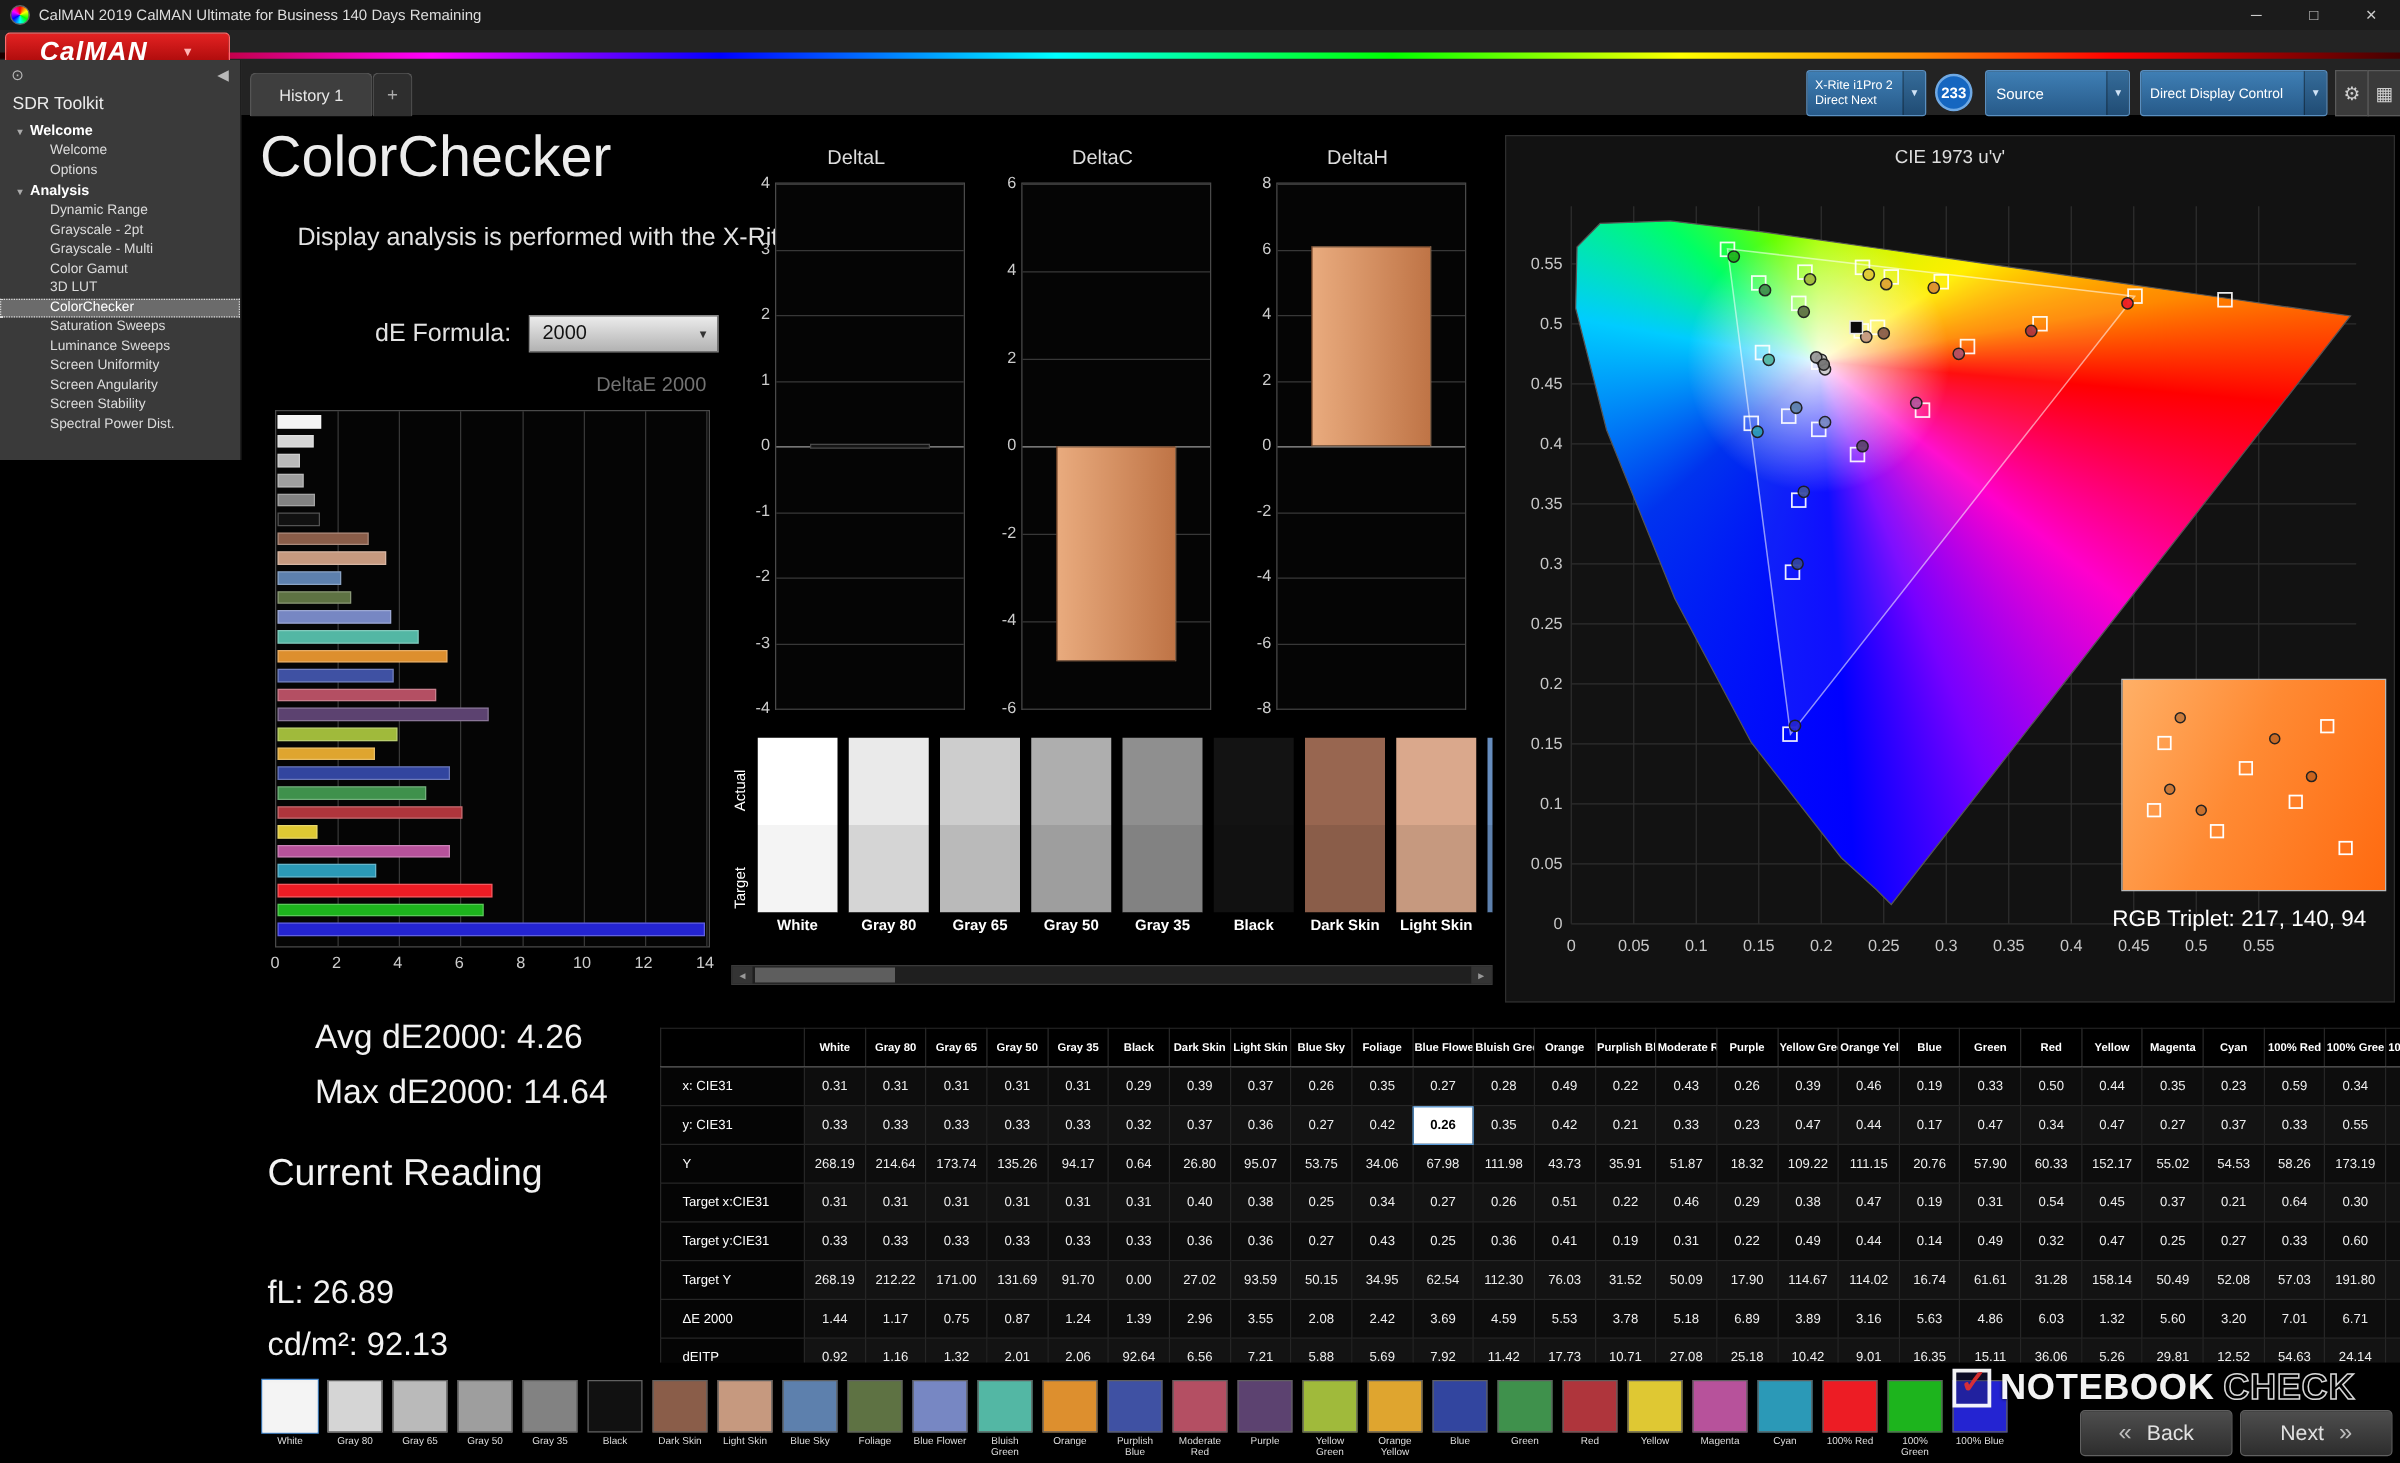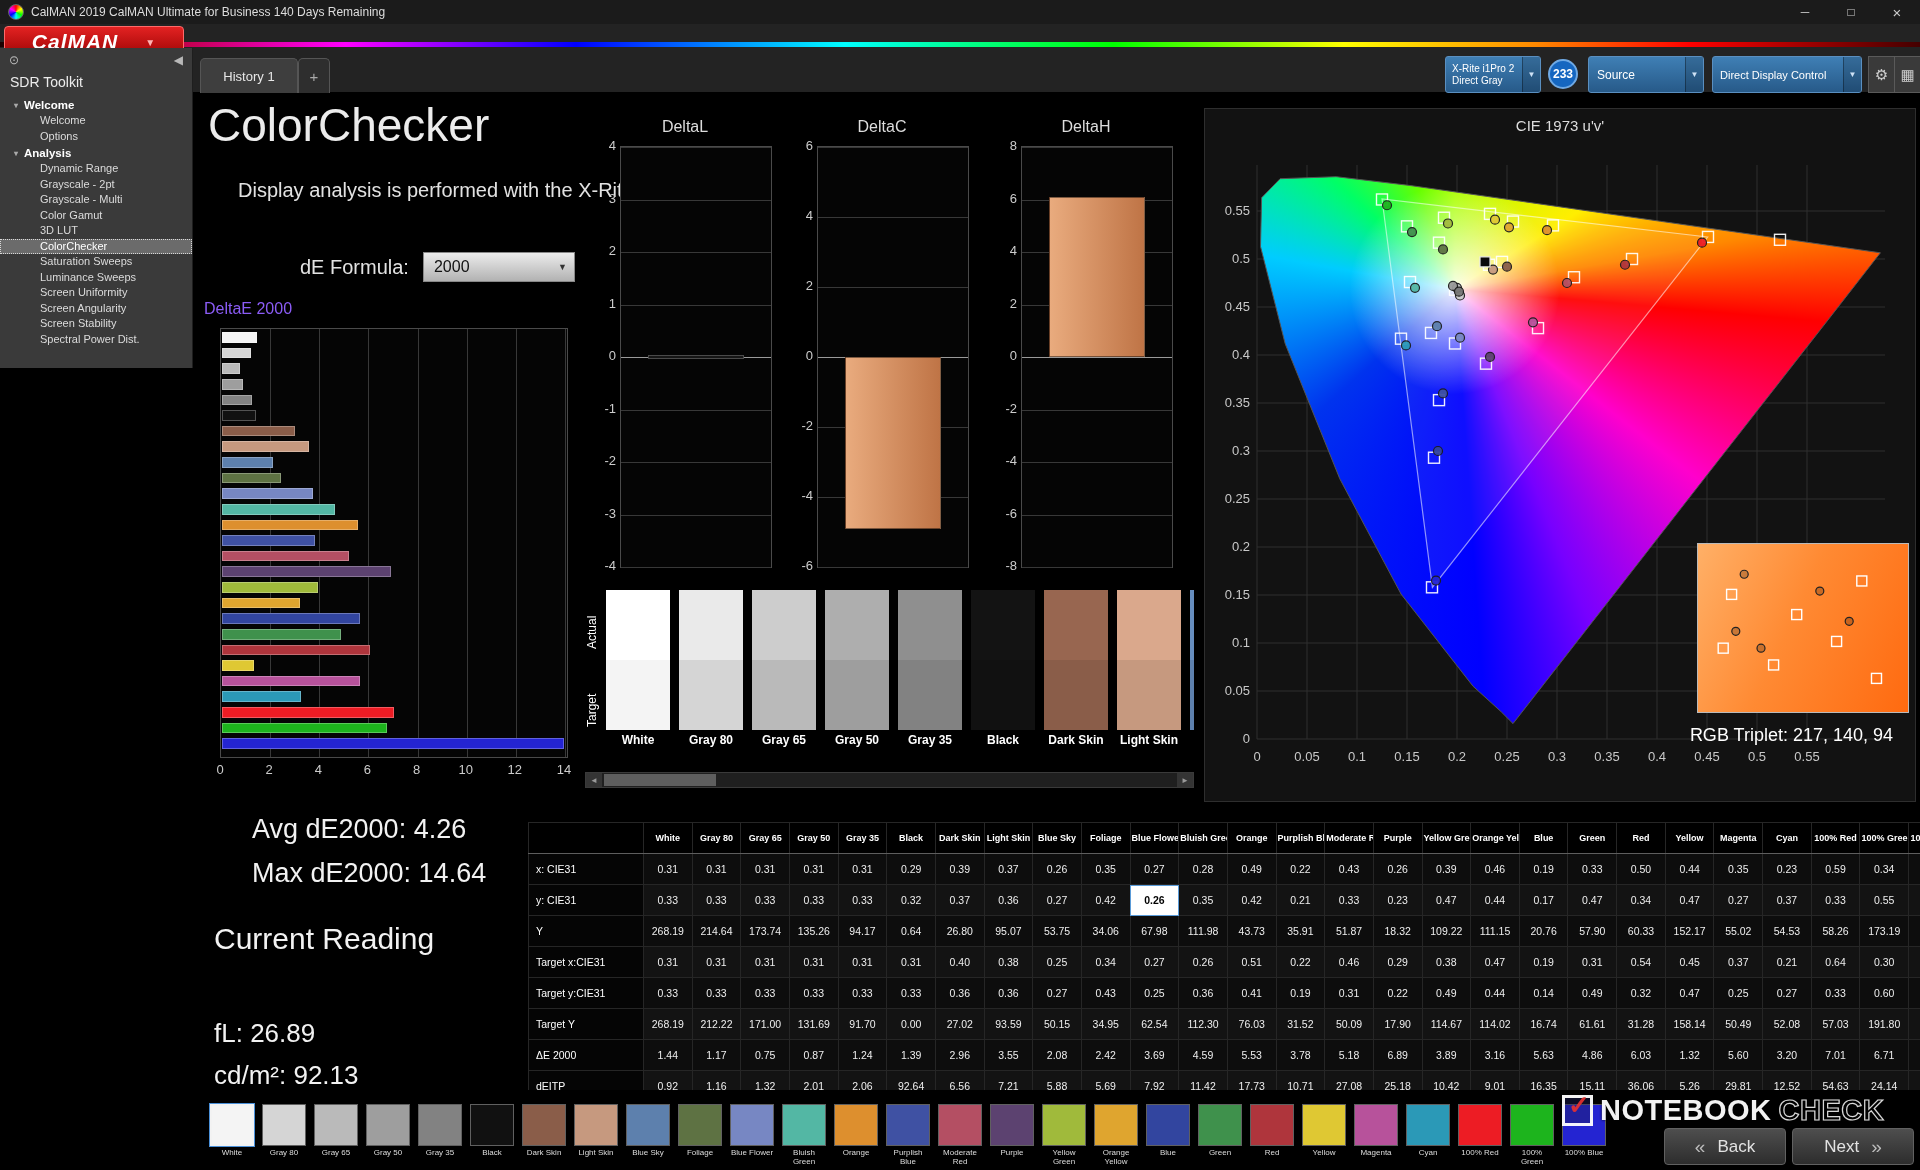--- a/index.html
+++ b/index.html
@@ -61,21 +61,21 @@
   .page-title{position:absolute;left:208px;top:98px;font-size:46px;color:#ececec;z-index:5;}
   .desc{position:absolute;left:238px;top:176px;font-size:20px;color:#e2e2e2;line-height:28px;}
   .formula-row{position:absolute;left:300px;top:252px;font-size:20px;color:#e2e2e2;
                display:flex;align-items:center;gap:14px;}
   .formula-dd{width:152px;height:30px;background:linear-gradient(180deg,#ececec,#b2b2b2);
               border:1px solid #888;color:#111;font-size:16px;display:flex;align-items:center;
               padding-left:10px;box-sizing:border-box;}
   .formula-dd .fa{margin-left:auto;margin-right:7px;font-size:9px;color:#333;}
 
   
-  .de-title{position:absolute;left:204px;top:300px;width:346px;text-align:left;font-size:16px;color:#8b5cf6;}
+  .de-title{position:absolute;left:219px;top:300px;width:346px;text-align:right;font-size:16px;color:#737373;}
   .de-plot{position:absolute;left:220px;top:328px;width:346px;height:428px;border:1px solid #4a4a4a;
            background:#050505;box-sizing:content-box;}
   .vgrid{position:absolute;top:0;bottom:0;width:1px;background:#383838;}
   .de-bar{position:absolute;left:1px;border:1px solid rgba(255,255,255,.28);box-sizing:border-box;}
   .de-axis{position:absolute;left:220px;top:762px;width:366px;height:18px;}
   .de-ticklab{position:absolute;width:22px;text-align:center;font-size:13px;color:#ccc;}
 
   
   .vc-title{position:absolute;top:118px;width:176px;text-align:center;font-size:16px;color:#ddd;}
   .vc-plot{position:absolute;top:146px;width:150px;height:420px;border:1px solid #4a4a4a;background:#050505;}
@@ -137,21 +137,21 @@
 
   
   .tablewrap{position:absolute;left:528px;top:822px;width:1392px;height:268px;overflow:hidden;}
   table.ptable{border-collapse:collapse;table-layout:fixed;width:1430px;background:#0b0b0b;}
   .ptable th,.ptable td{border:1px solid #262626;overflow:hidden;white-space:nowrap;}
   .ptable th{height:30px;background:#000;color:#fff;font-size:9px;font-weight:bold;text-align:center;
              border-bottom:1px solid #5e5e5e;padding:0 1px;}
   .ptable th.corner{width:112px;}
   .ptable td{height:28px;color:#eee;font-size:10.5px;text-align:center;background:#0d0d0d;}
   .ptable tr:nth-child(even) td{background:#131313;}
-  .ptable td.rlabel{text-align:left;padding-left:7px;background:#050505 !important;color:#fff;}
+  .ptable td.rlabel{text-align:left;padding-left:17px;background:#050505 !important;color:#fff;}
   .ptable td.hl{background:#fff !important;color:#000;font-weight:bold;outline:1px solid #5a9bd8;outline-offset:-1px;}
 
   
   .bottom-swatches{position:absolute;left:210px;top:1104px;display:flex;gap:8px;z-index:5;}
   .bsw-wrap{width:44px;flex:none;}
   .bsw{width:44px;height:42px;border:1px solid #606060;box-sizing:border-box;}
   .bsw.bsel{border:2px solid #f2f2f2;box-shadow:0 0 0 1px #4a90d9;}
   .bsw-label{font-size:8px;line-height:9px;color:#ddd;text-align:center;margin-top:2px;}
 
   
@@ -189,21 +189,21 @@
     </div>
     <div class="tab">
       <span>History 1</span>
     </div>
     <div class="tab tab-add">
       <span>+</span>
     </div>
     <div class="ctrl meter-dd">
       <div class="two-line">
         <div>X-Rite i1Pro 2</div>
-        <div>Direct Gray</div>
+        <div>Direct Next</div>
       </div>
       <span class="dd-arrow">▼</span>
     </div>
     <div class="badge">233</div>
     <div class="ctrl source-dd">
       <span class="one-line">Source</span>
       <span class="dd-arrow">▼</span>
     </div>
     <div class="ctrl ddc-dd">
       <span class="one-line">Direct Display Control</span>

